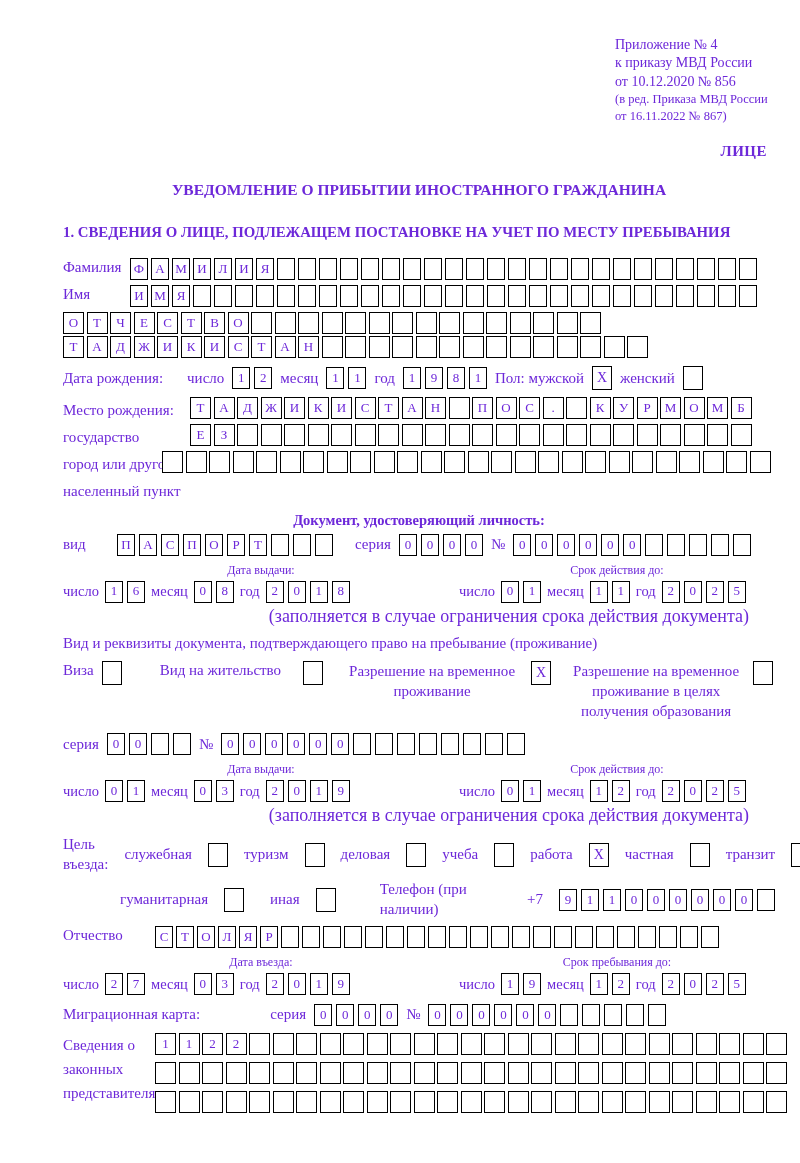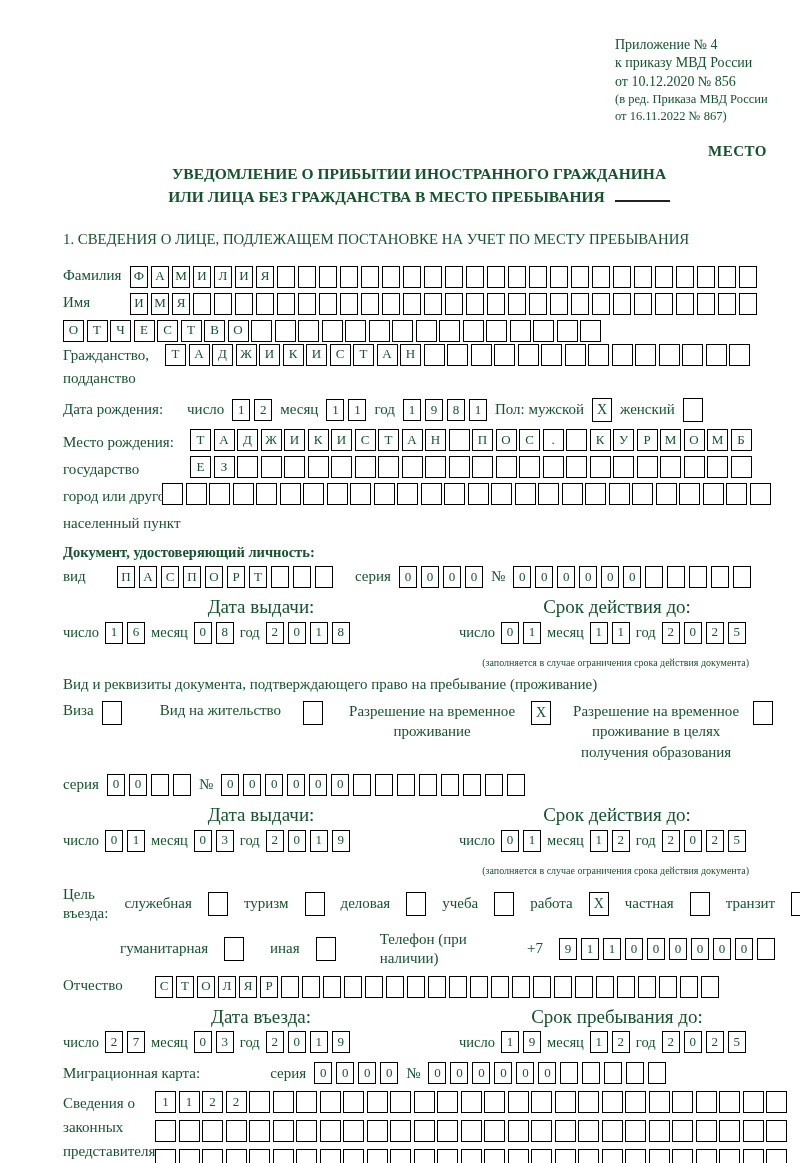--- a/index.html
+++ b/index.html
@@ -1,31 +1,31 @@
 <!DOCTYPE html>
 <html><head>
 <meta charset="utf-8">
 <style>
   * { box-sizing: border-box; }
   html,body { margin:0; padding:0; background:#fff; }
   .page {
     width:800px; height:1163px; overflow:hidden; position:relative;
-    background:#fff; color:#14532d;
+    background:#fff; color:#6d28d9;
     padding:36px 25px 16px 63px;
     font-family:"Liberation Serif","DejaVu Serif",serif;
     font-size:15px; line-height:1.3;
   }
   
   .hdr { margin-left:552px; font-size:14px; line-height:1.32; }
   .hdr .small { font-size:12.5px; }
   .hdr .small:first-of-type { margin-top:3px; }
   .forma { text-align:right; padding-right:8px; font-weight:bold; font-size:15px; margin-top:18px; letter-spacing:.5px; }
-  .title { text-align:center; font-weight:bold; font-size:15.5px; margin-top:0; line-height:1.5; }
+  .title { text-align:center; font-weight:bold; font-size:15.5px; margin-top:16px; line-height:1.5; }
   .uline { display:inline-block; width:55px; border-bottom:2px solid #222; margin-left:10px; vertical-align:baseline; }
-  .sec-h { font-weight:normal; font-size:14.8px; margin-top:22px; }
+  .sec-h { font-weight:bold; font-size:14.8px; margin-top:22px; }
   
   .row { display:flex; align-items:flex-start; margin-top:5px; }
   .irow { display:flex; align-items:center; margin-top:5px; }
   .lbl { flex:none; }
   .lbl2 { flex:none; line-height:1.55; }
   .cells { display:flex; gap:3px; flex:none; }
   .cells.g4 { gap:4px; }
   .wide { gap:2.5px; }
   .cell {
     flex:none; width:18px; height:22px; border:1.6px solid #000;
@@ -33,46 +33,45 @@
     font-size:13px; background:#fff;
   }
   .wide .cell { width:21px; }
   .cb { flex:none; width:20px; height:24px; border:1.6px solid #000;
     display:flex; align-items:center; justify-content:center; font-size:14px; }
   .stack { display:flex; flex-direction:column; }
   
   .dates { display:flex; margin-top:7px; }
   .dgroup-l { width:396px; flex:none; }
   .dgroup-r { flex:1; }
-  .dtitle { text-align:center; font-size:19px; }
+  .dtitle { text-align:center; font-size:12px; }
   .dfields { display:flex; align-items:center; gap:6px; font-size:14.5px; margin-top:2px; }
-  .note { text-align:right; font-size:10px; padding-right:26px; margin-top:12px; }
+  .note { text-align:right; font-size:18px; padding-right:26px; margin-top:2px; }
   .center-lbl { text-align:center; line-height:1.35; }
   .opts { display:flex; align-items:flex-start; margin-top:7px; }
   .gap6 { gap:16px; } .gap8 { gap:8px; }
   .rep-right { display:flex; flex-direction:column; gap:7px; }
 </style>
 </head>
 <body>
 
 <div class="page">
 
   <div class="hdr">
     <div>Приложение № 4</div>
     <div>к приказу МВД России</div>
     <div>от 10.12.2020 № 856</div>
     <div class="small">(в ред. Приказа МВД России</div>
     <div class="small">от 16.11.2022 № 867)</div>
   </div>
 
-  <div class="forma">МЕСТО</div>
+  <div class="forma">ЛИЦЕ</div>
 
   <div class="title">
     <div>УВЕДОМЛЕНИЕ О ПРИБЫТИИ ИНОСТРАННОГО ГРАЖДАНИНА</div>
-    <div><span>ИЛИ ЛИЦА БЕЗ ГРАЖДАНСТВА В МЕСТО ПРЕБЫВАНИЯ</span><span class="uline"></span></div>
   </div>
 
   <div class="sec-h">1. СВЕДЕНИЯ О ЛИЦЕ, ПОДЛЕЖАЩЕМ ПОСТАНОВКЕ НА УЧЕТ ПО МЕСТУ ПРЕБЫВАНИЯ</div>
 
   <div class="row" style="margin-top:16px;">
     <span class="lbl" style="width:67px;">Фамилия</span>
     <span class="cells">
         <span class="cell">Ф</span>
         <span class="cell">А</span>
         <span class="cell">М</span>
@@ -164,24 +163,20 @@
         <span class="cell"></span>
         <span class="cell"></span>
         <span class="cell"></span>
         <span class="cell"></span>
         <span class="cell"></span>
         <span class="cell"></span>
       </span>
   </div>
 
   <div class="row" style="margin-top:2px;">
-    <span class="lbl2" style="width:102px;">
-      <span>Гражданство,</span><br>
-      <span>подданство</span>
-    </span>
     <span class="cells wide">
         <span class="cell">Т</span>
         <span class="cell">А</span>
         <span class="cell">Д</span>
         <span class="cell">Ж</span>
         <span class="cell">И</span>
         <span class="cell">К</span>
         <span class="cell">И</span>
         <span class="cell">С</span>
         <span class="cell">Т</span>
@@ -314,21 +309,21 @@
           <span class="cell"></span>
           <span class="cell"></span>
           <span class="cell"></span>
           <span class="cell"></span>
           <span class="cell"></span>
           <span class="cell"></span>
         </span>
     </span>
   </div>
 
-  <div style="text-align:left; font-weight:bold; font-size:14.5px; margin-top:6px;">Документ, удостоверяющий личность:</div>
+  <div style="text-align:center; font-weight:bold; font-size:14.5px; margin-top:6px;">Документ, удостоверяющий личность:</div>
 
   <div class="irow gap8" style="margin-top:4px;">
     <span style="width:46px;">вид</span>
     <span class="cells g4">
         <span class="cell">П</span>
         <span class="cell">А</span>
         <span class="cell">С</span>
         <span class="cell">П</span>
         <span class="cell">О</span>
         <span class="cell">Р</span>

